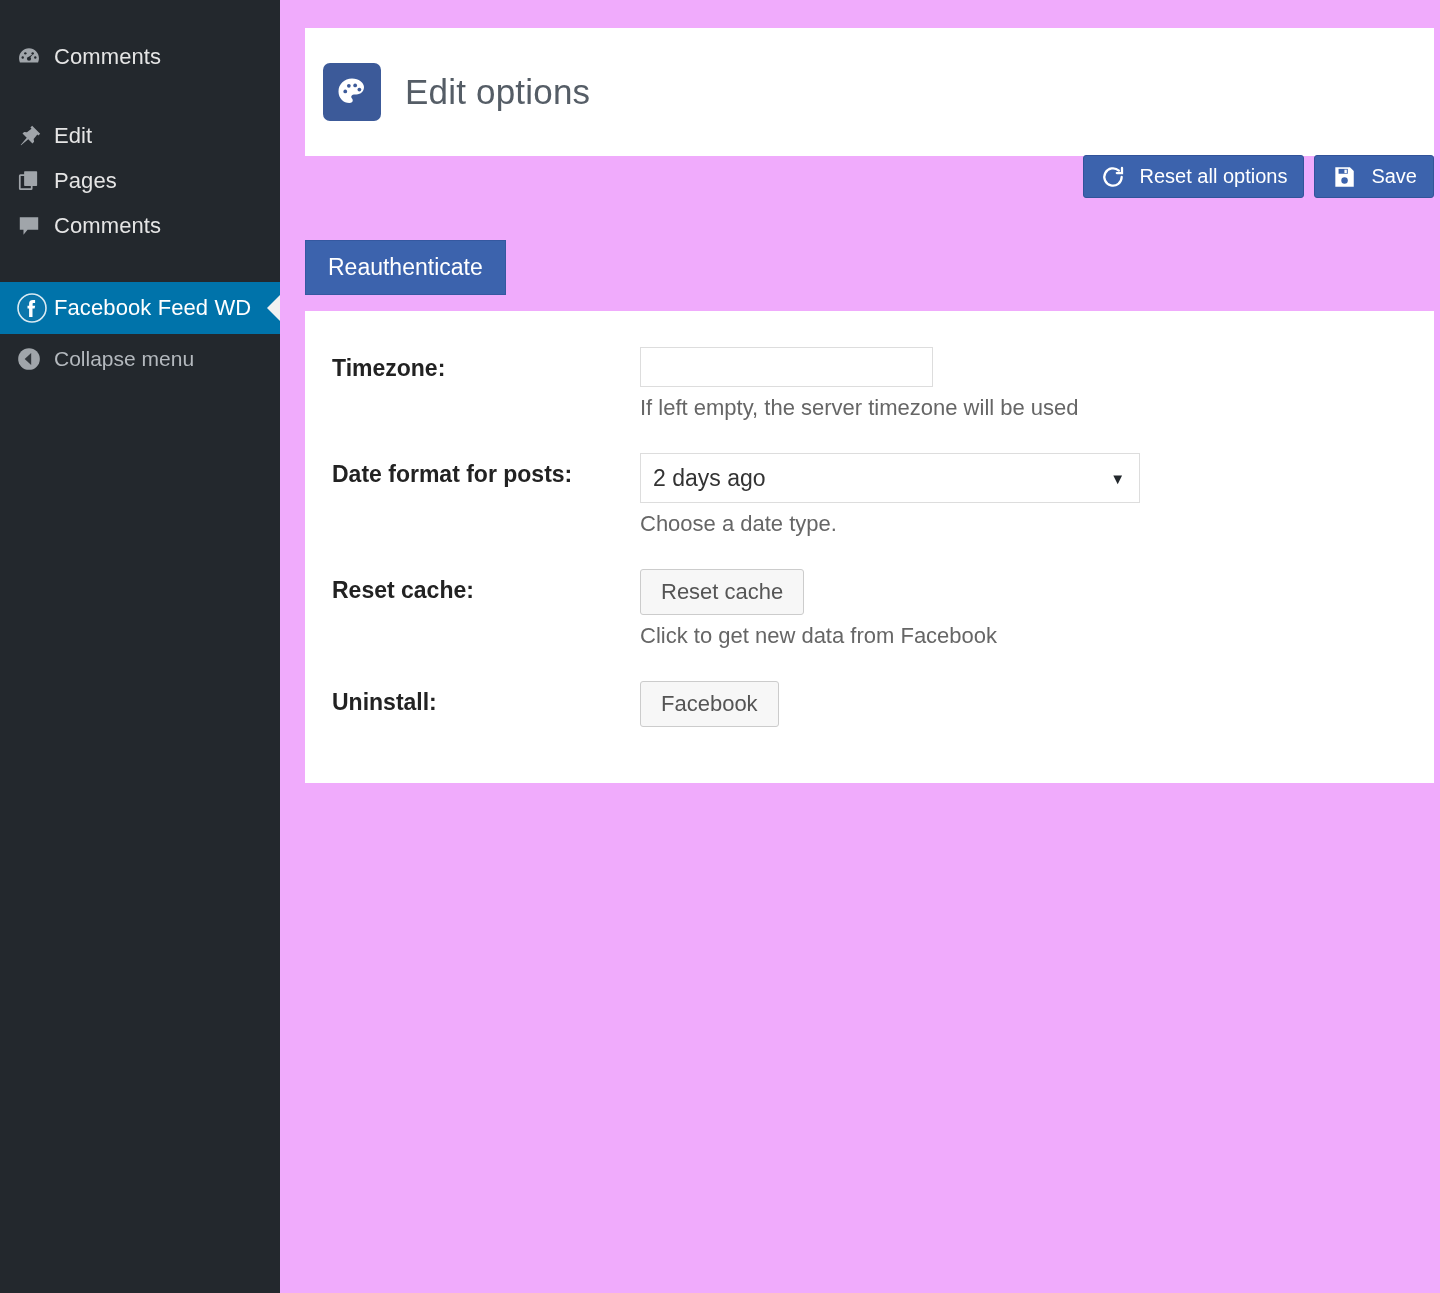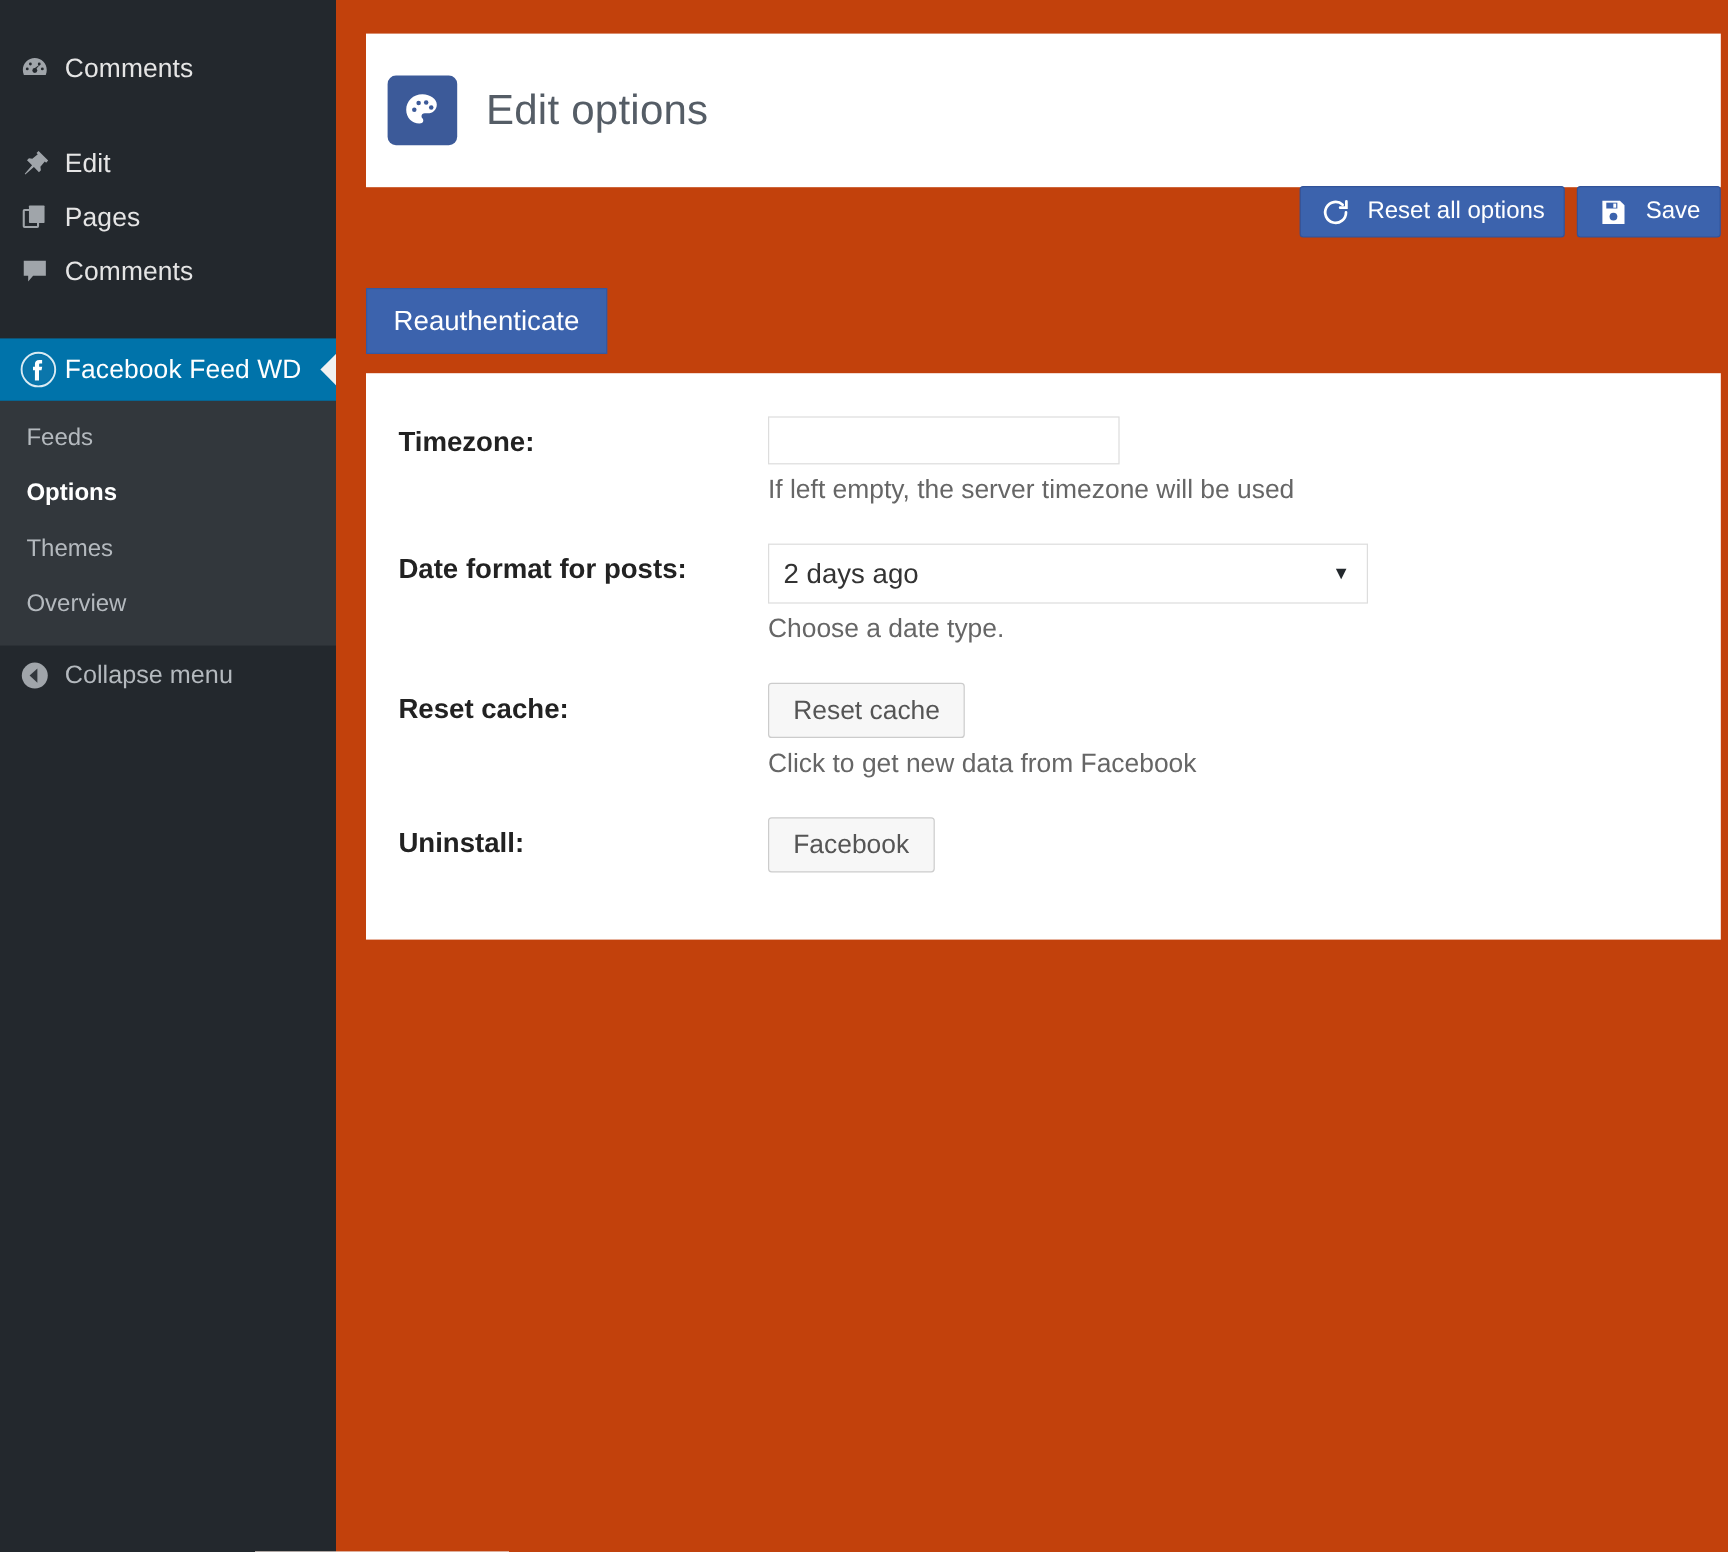--- a/index.html
+++ b/index.html
@@ -69,21 +69,21 @@
 
   .collapse-row {
     display: flex; align-items: center;
     height: 50px; padding-left: 16px;
     color: #b4b9be; font-size: 21px;
     cursor: pointer; user-select: none;
   }
   .collapse-row .mi-icon { width: 38px; flex: 0 0 38px; display: flex; align-items: center; }
 
   
-  .content { position: absolute; left: 280px; top: 0; right: 0; bottom: 0; background: #c2410c; }
+  .content { position: absolute; left: 280px; top: 0; right: 0; bottom: 0; background: #f0abfc; }
 
   .panel-header {
     position: absolute; left: 25px; top: 28px;
     width: 1129px; height: 128px;
     background: #ffffff;
     display: flex; align-items: center;
     padding-left: 18px;
   }
   .header-icon {
     width: 58px; height: 58px;
@@ -256,26 +256,20 @@
         <svg width="32" height="32" viewBox="0 0 32 32">
           <circle cx="16" cy="16" r="14" fill="none" stroke="#ffffff" stroke-width="1.6" opacity=".85"></circle>
           <circle cx="16" cy="16" r="12.4" fill="#1f7bb0" opacity=".35"></circle>
           <path d="M18.6 16.6h-2.1V25h-3.4v-8.4h-1.6v-2.9h1.6v-1.9c0-2.3 1-3.7 3.7-3.7h2.3v2.9h-1.4c-1 0-1.1.4-1.1 1.1v1.6h2.6z" fill="#ffffff"></path>
         </svg>
       </span>
       <span class="mi-label">Facebook Feed WD</span>
       <span class="mi-arrow"></span>
     </div>
 
-    <div class="submenu">
-      <span class="submenu-item">Feeds</span>
-      <span class="submenu-item current">Options</span>
-      <span class="submenu-item">Themes</span>
-      <span class="submenu-item">Overview</span>
-    </div>
 
     <div class="collapse-row">
       <span class="mi-icon">
         <svg width="26" height="26" viewBox="0 0 24 24">
           <circle cx="12" cy="12" r="10" fill="#a0a5aa"></circle>
           <path d="M14 6.5L8 12l6 5.5z" fill="#32373c"></path>
         </svg>
       </span>
       <span>Collapse menu</span>
     </div>

